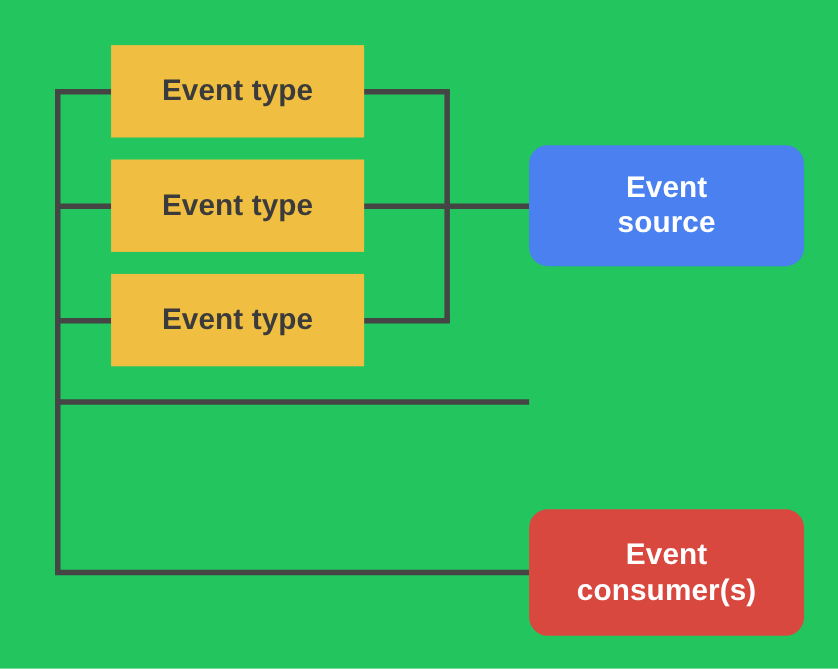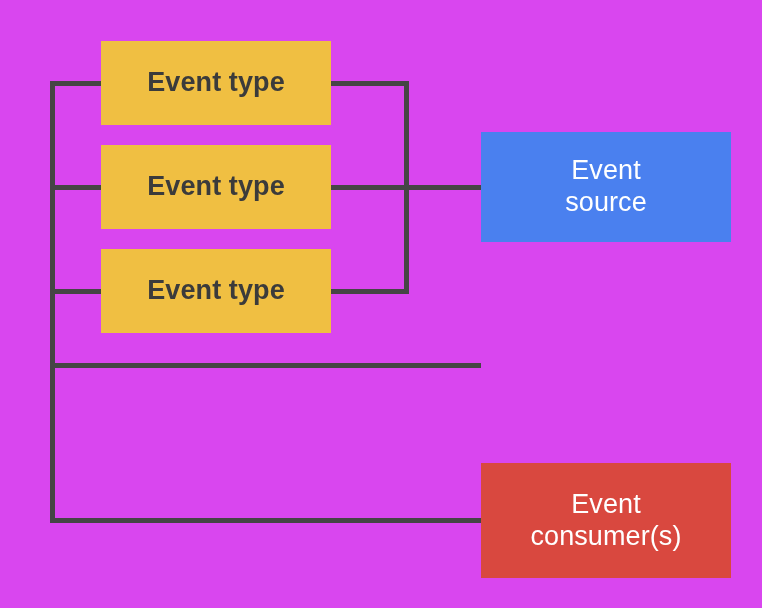--- a/index.html
+++ b/index.html
@@ -7,21 +7,21 @@
     padding: 0;
     background: #ffffff;
   }
   body {
     font-family: "Liberation Sans", sans-serif;
   }
   #diagram-canvas {
     position: relative;
     width: 762px;
     height: 608px;
-    background: #d946ef;
+    background: #22c55e;
     overflow: hidden;
   }
   #connector-layer {
     position: absolute;
     left: 0;
     top: 0;
     width: 762px;
     height: 608px;
   }
   .node {
@@ -38,22 +38,23 @@
     white-space: pre-line;
     letter-spacing: 0.1px;
   }
   .node-event-type {
     font-size: 27px;
     font-weight: bold;
     color: #3b3b3b;
   }
   .node-right {
     font-size: 27px;
-    font-weight: normal;
+    font-weight: bold;
     color: #ffffff;
+    border-radius: 17px;
   }
 </style>
 </head>
 <body>
 
 <div id="diagram-canvas">
 
   <svg id="connector-layer" viewBox="0 0 762 608" width="762" height="608" xmlns="http://www.w3.org/2000/svg">
     <g stroke="#454545" stroke-width="5" fill="none" stroke-linecap="butt">
 

